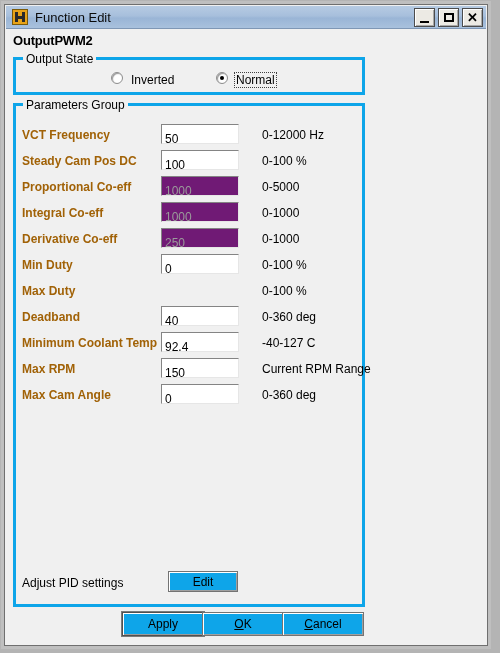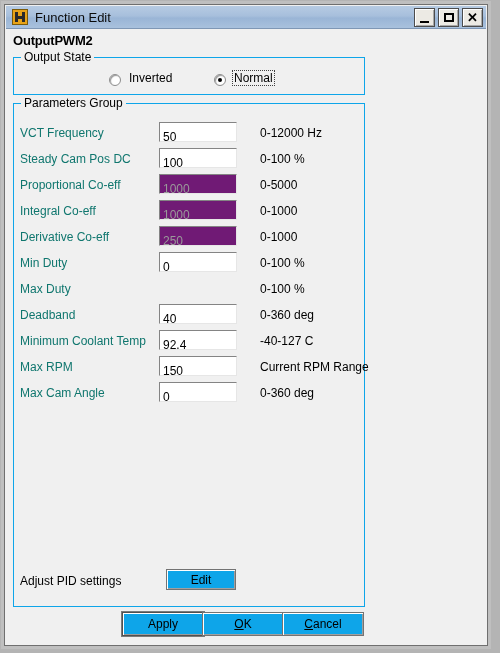--- a/index.html
+++ b/index.html
@@ -104,42 +104,42 @@
     left: 7px; top: 4px;
     font-size: 13px;
     font-weight: bold;
     color: #000;
     letter-spacing: -0.2px;
   }
 
   
   .groupbox {
     position: absolute;
-    border: 1px solid #0ea5e9;
+    border: 3px solid #0ea5e9;
     box-sizing: border-box;
   }
   .group-title {
     position: absolute;
     top: -8px; left: 7px;
     background: #f0f0f0;
     padding: 0 3px;
     font-size: 12px;
     color: #000;
     white-space: nowrap;
   }
 
   #group-output-state { left: 7px; top: 28px; width: 352px; height: 38px; }
   #group-params       { left: 7px; top: 74px; width: 352px; height: 504px; }
 
   
   .radio-row {
     position: absolute;
     top: 12px;
     display: flex;
-    align-items: flex-end;
+    align-items: flex-start;
   }
   #radio-inverted-wrap { left: 95px; }
   #radio-normal-wrap   { left: 200px; }
   .radio-mark {
     width: 12px; height: 12px;
     border-radius: 50%;
     background: #ffffff;
     border: 1px solid #8d8d8d;
     box-sizing: border-box;
     box-shadow: inset 1px 1px 1px #9a9a9a;
@@ -169,22 +169,23 @@
   
   .param-row {
     position: absolute;
     left: 0; right: 0;
     height: 22px;
   }
   .param-label {
     position: absolute;
     left: 6px; top: 4px;
     font-size: 12px;
-    color: #0f766e;
-    white-space: nowrap;
+    color: #a16207;
+    white-space: nowrap;
+    font-weight: bold;
   }
   .param-input {
     position: absolute;
     left: 145px; top: 0;
     width: 78px; height: 20px;
     background: #ffffff;
     border-top: 1px solid #848484;
     border-left: 1px solid #848484;
     border-right: 1px solid #e6e6e6;
     border-bottom: 1px solid #e6e6e6;

